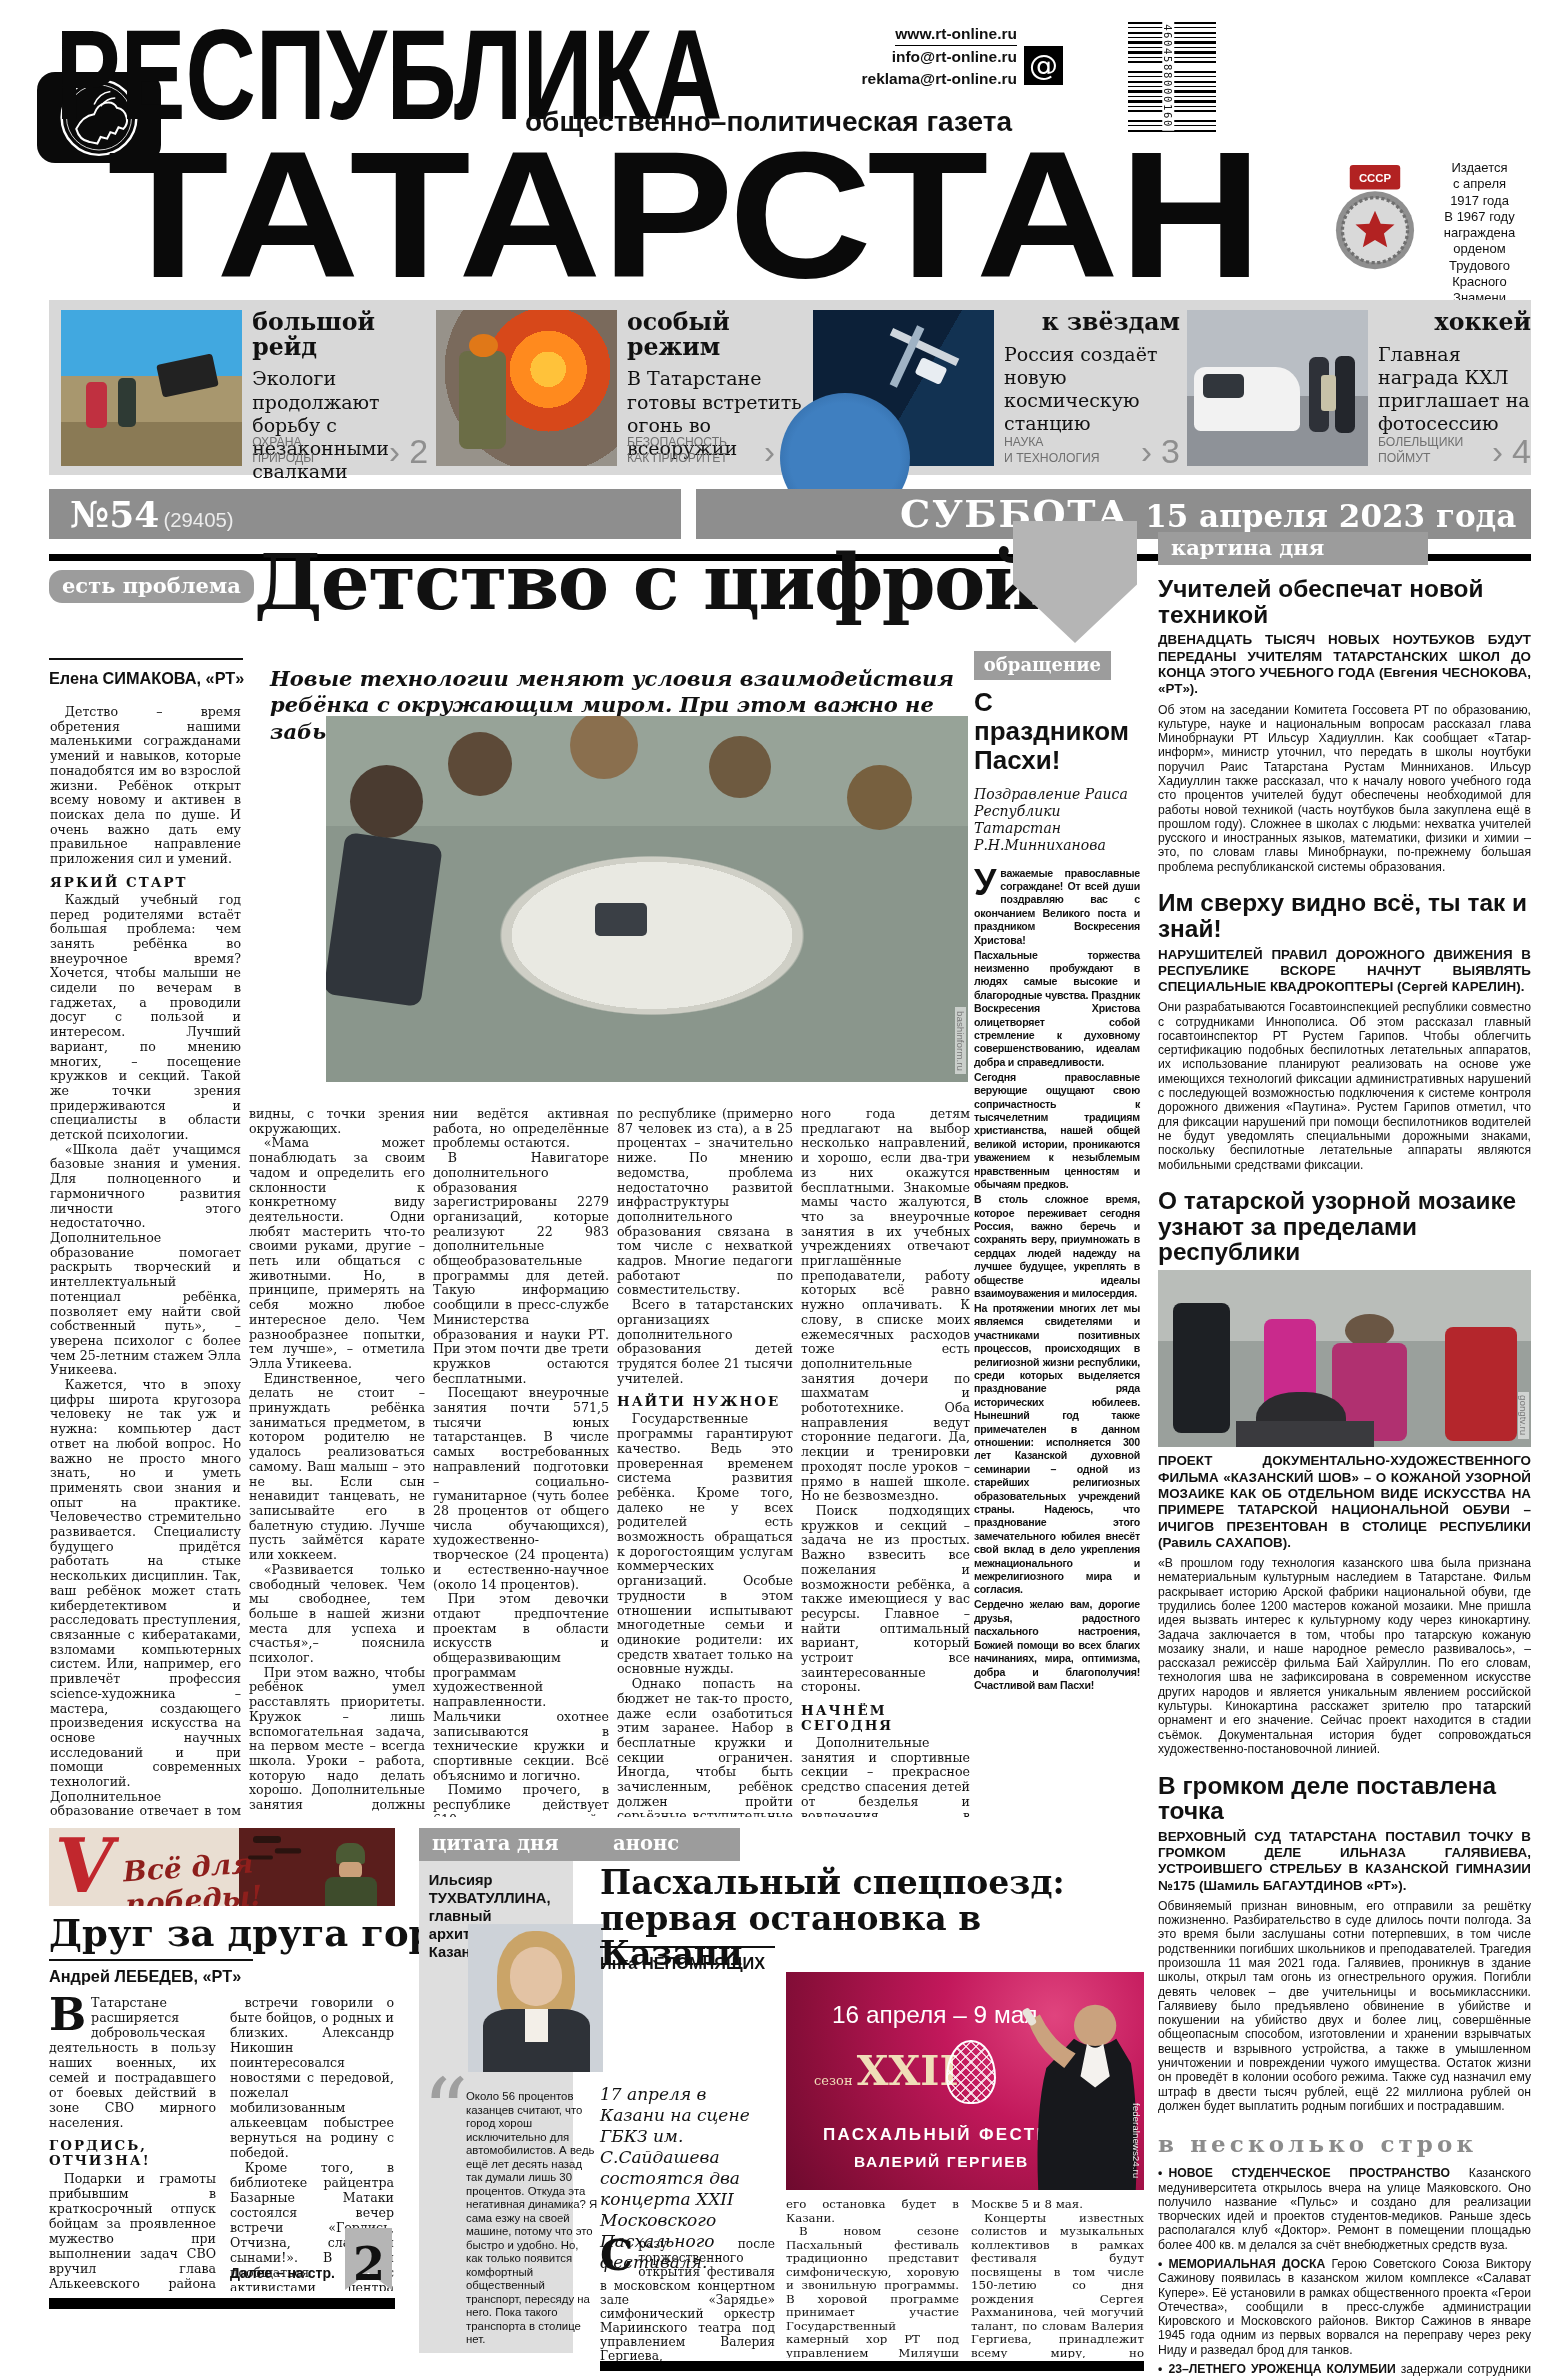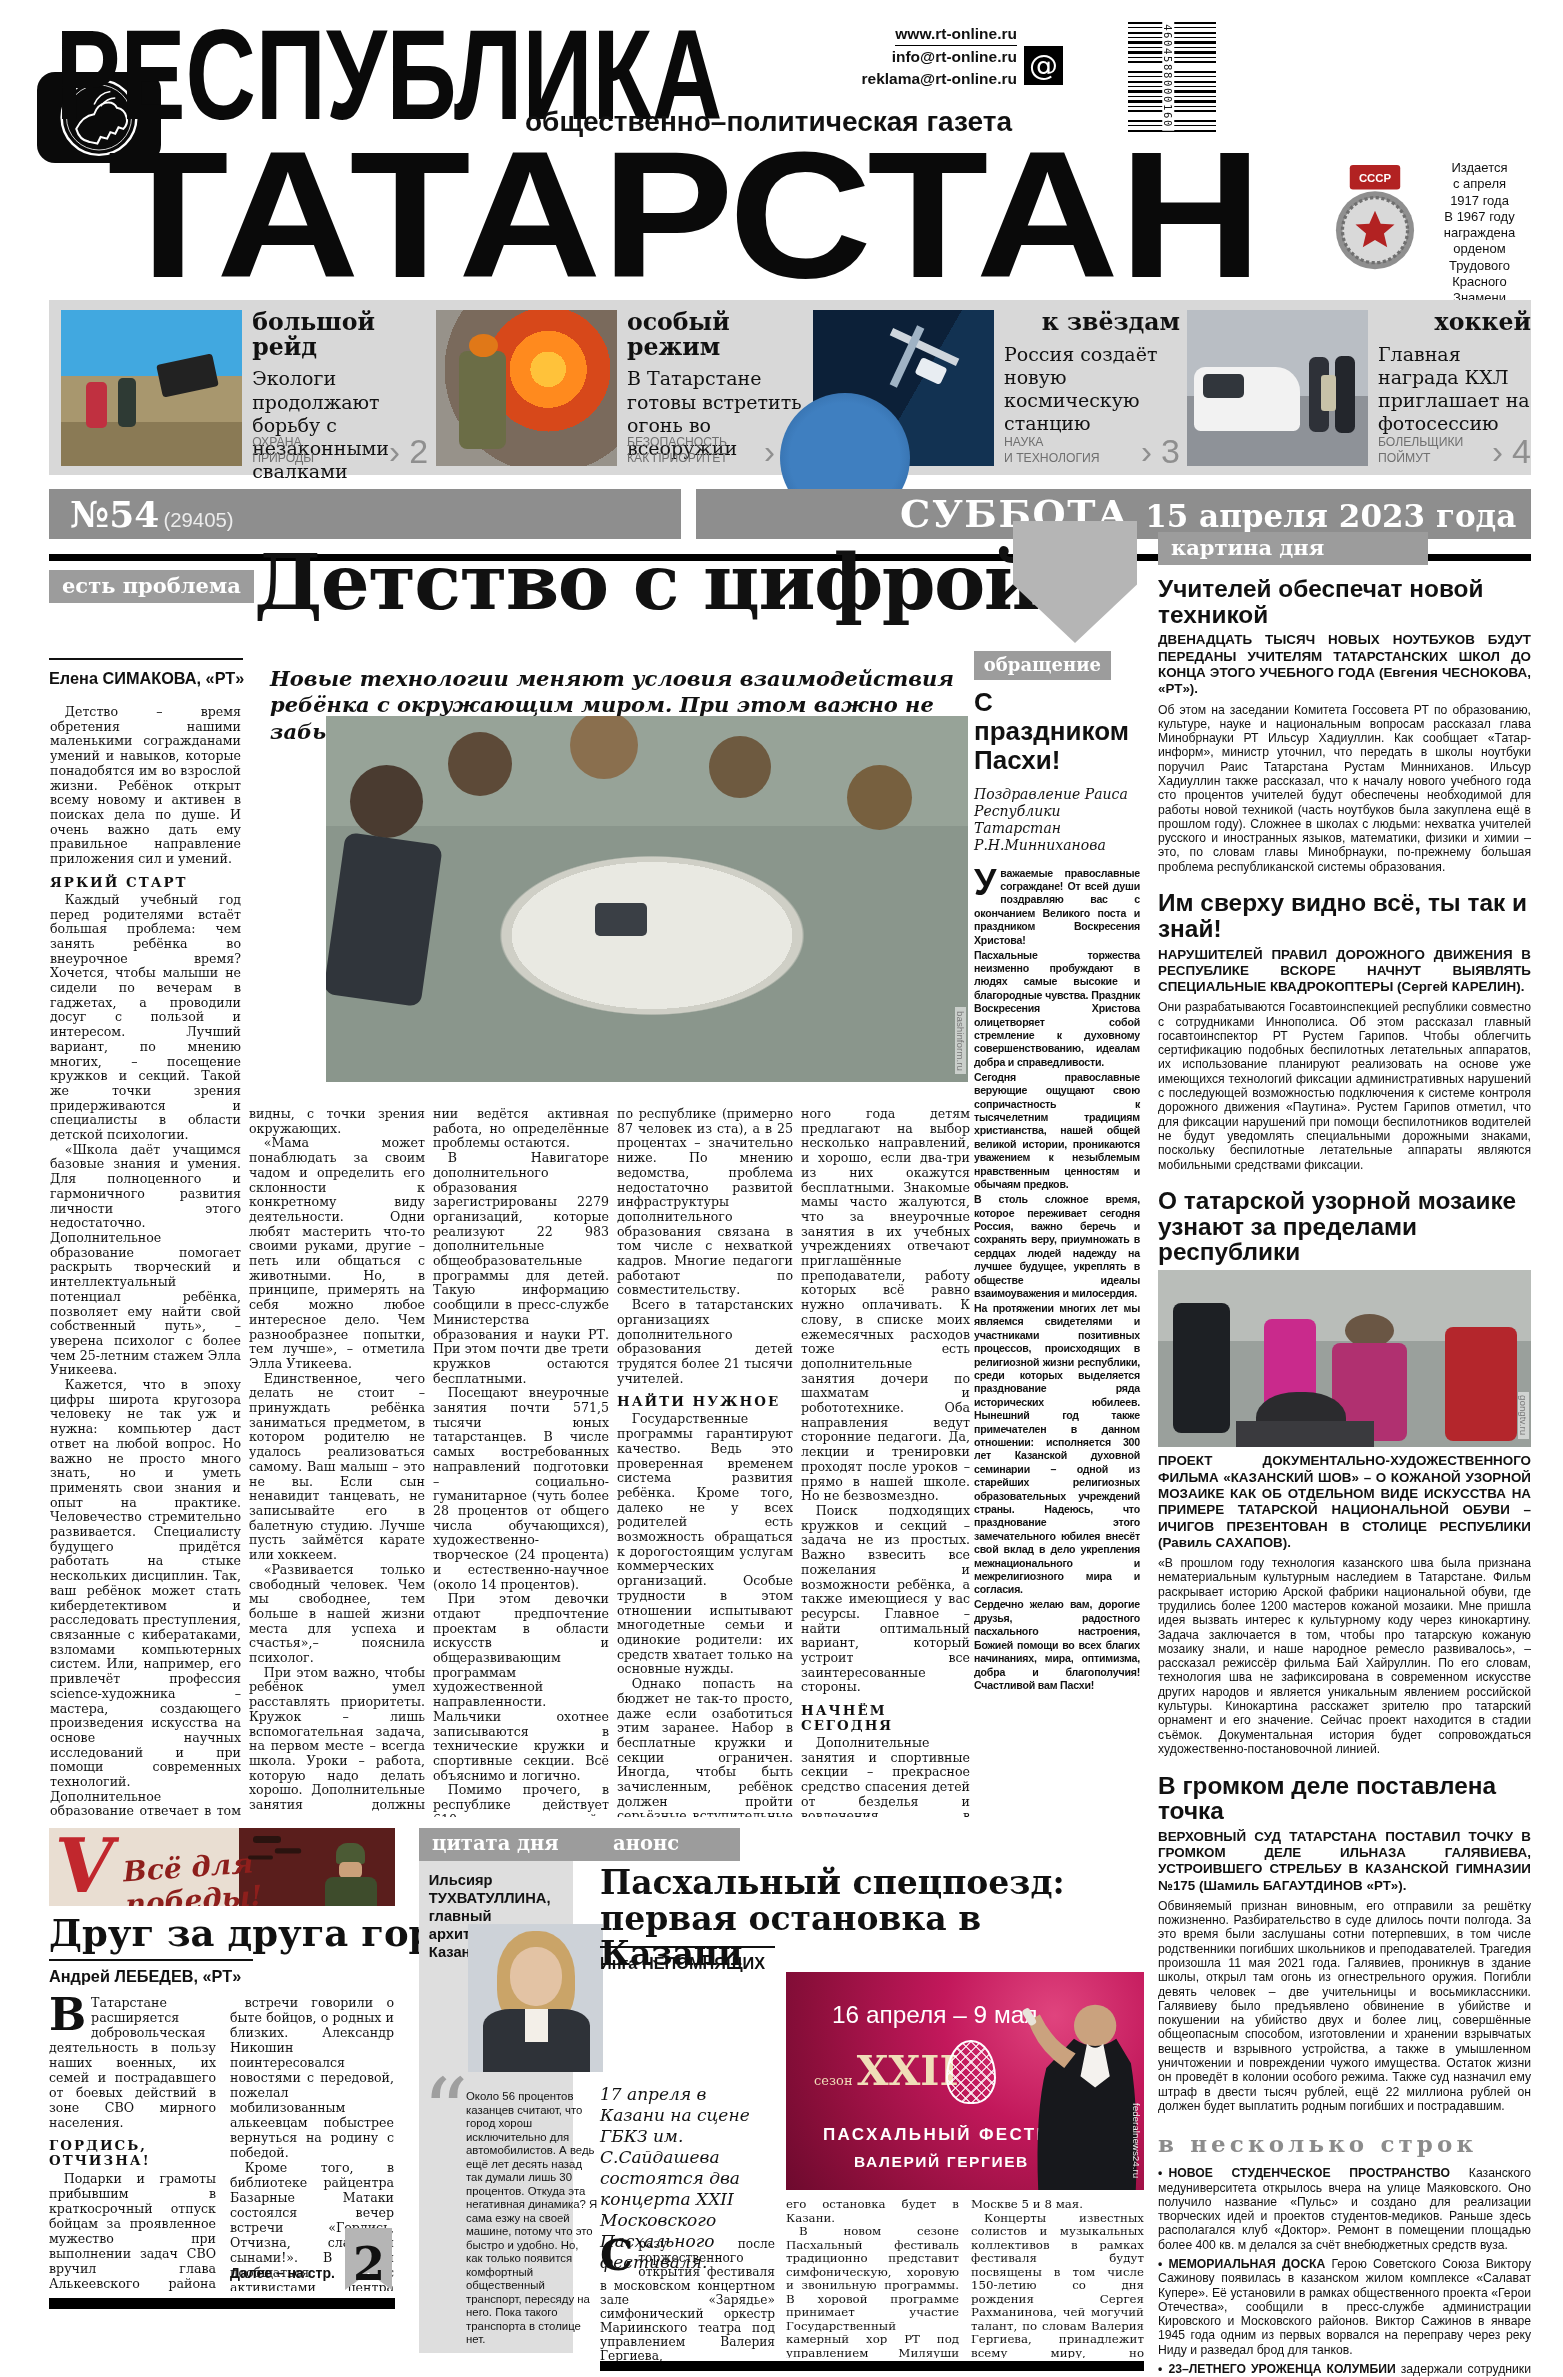--- a/index.html
+++ b/index.html
@@ -205,21 +205,21 @@
   <div class="abs gbar" style="left:49px;top:489px;width:632px;">
     <span class="issue-num" style="margin-left:21px;line-height:50px;">№54</span>
     <span class="issue-ed sans">(29405)</span>
   </div>
   <div class="abs gbar" style="left:696px;top:489px;width:835px;text-align:right;">
     <span class="issue-day" style="line-height:50px;">СУББОТА</span>
     <span class="issue-date" style="margin:0 14.7px 0 11.4px;">15 апреля 2023 года</span>
   </div>
   <div class="abs blackrule" style="left:49px;top:554px;width:1482px;height:6.5px;"></div>
 
-  <div class="abs kickbar" style="left:49px;top:570px;">есть проблема</div>
+  <div class="abs kickbar" style="left:49px;top:570px;border-radius:13px;">есть проблема</div>
   <h1 class="abs mhead" style="left:254px;top:544px;margin:0;">Детство с цифрой</h1>
   <div class="abs" style="left:49px;top:658px;width:194px;height:2.4px;background:#111;"></div>
   <div class="abs byline" style="left:49px;top:669px;">Елена СИМАКОВА, «РТ»</div>
   <div class="abs msub" style="left:270px;top:629px;width:716px;margin-top:37px;">Новые технологии меняют условия взаимодействия ребёнка с окружающим миром. При этом важно не забывать о традиционных формах его социализации</div>
 
   <div class="abs" style="left:326px;top:716px;width:642px;height:366px;background:linear-gradient(#97a398 0 30%,#8a968c 30% 100%);overflow:hidden;">
     <div class="abs" style="left:155px;top:130px;width:342px;height:179px;background:radial-gradient(ellipse,#e9e9e2 0 58%,#cfcfc6 58% 62%,transparent 63%);border-radius:50%;"></div>
     <div class="abs" style="left:269px;top:187px;width:52px;height:33px;background:#3a3f45;border-radius:4.9px;"></div>
     <div class="abs" style="left:122px;top:16.3px;width:64px;height:64px;background:#5d4a38;border-radius:50%;"></div>
     <div class="abs" style="left:244px;top:-4.9px;width:68px;height:68px;background:#8a6f4e;border-radius:50%;"></div>

